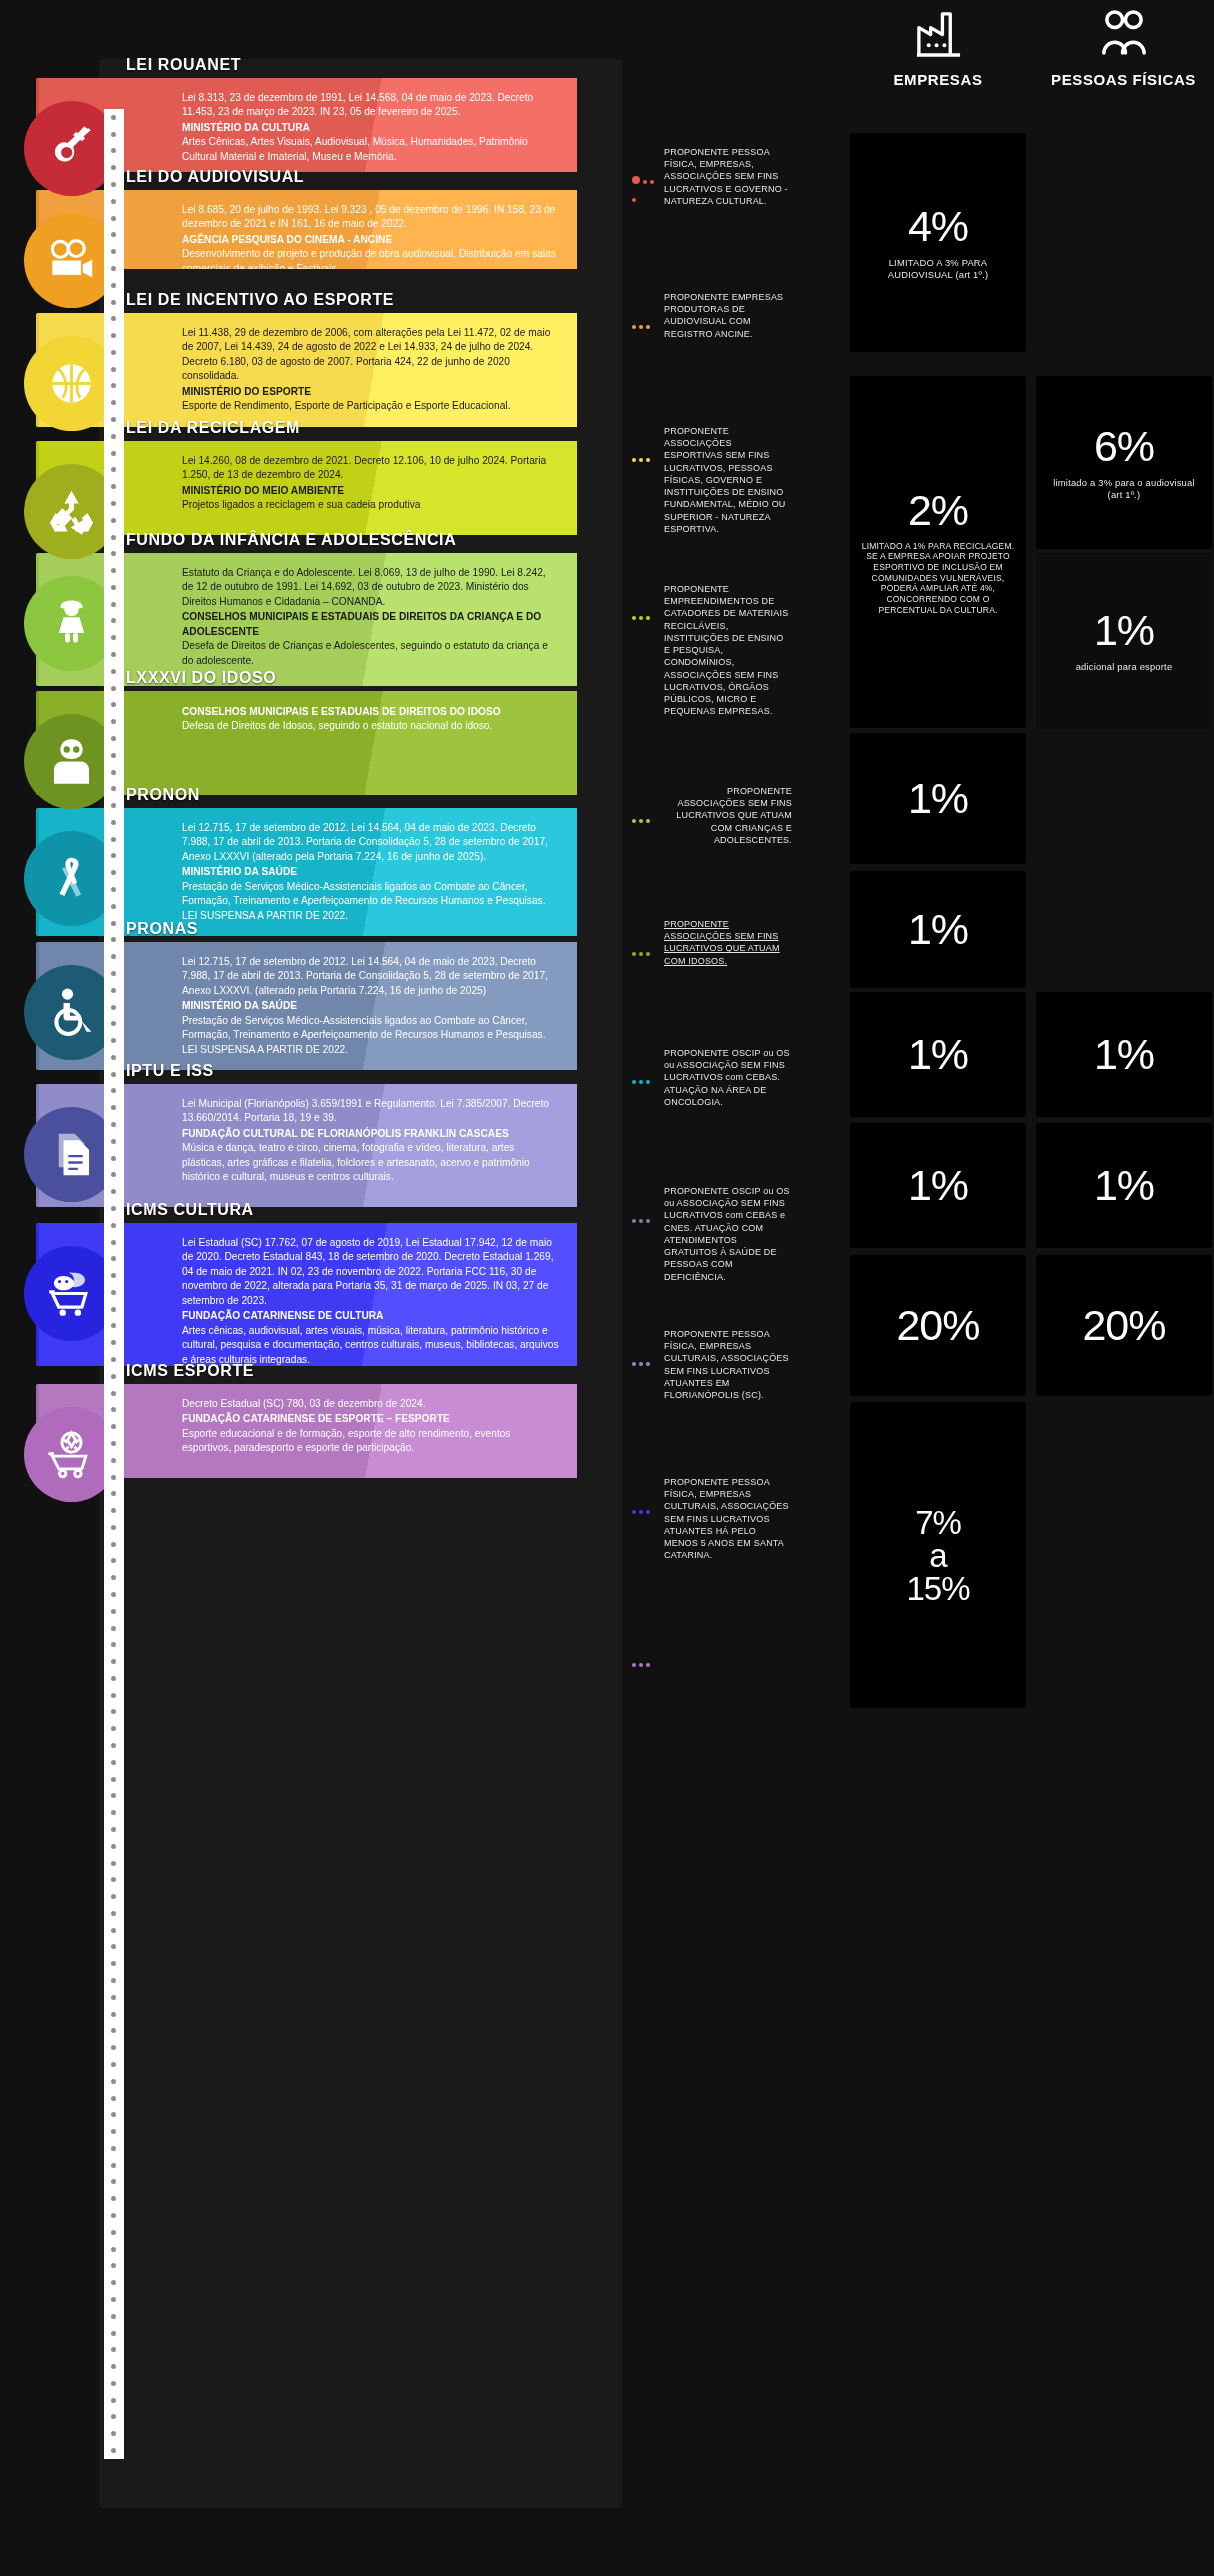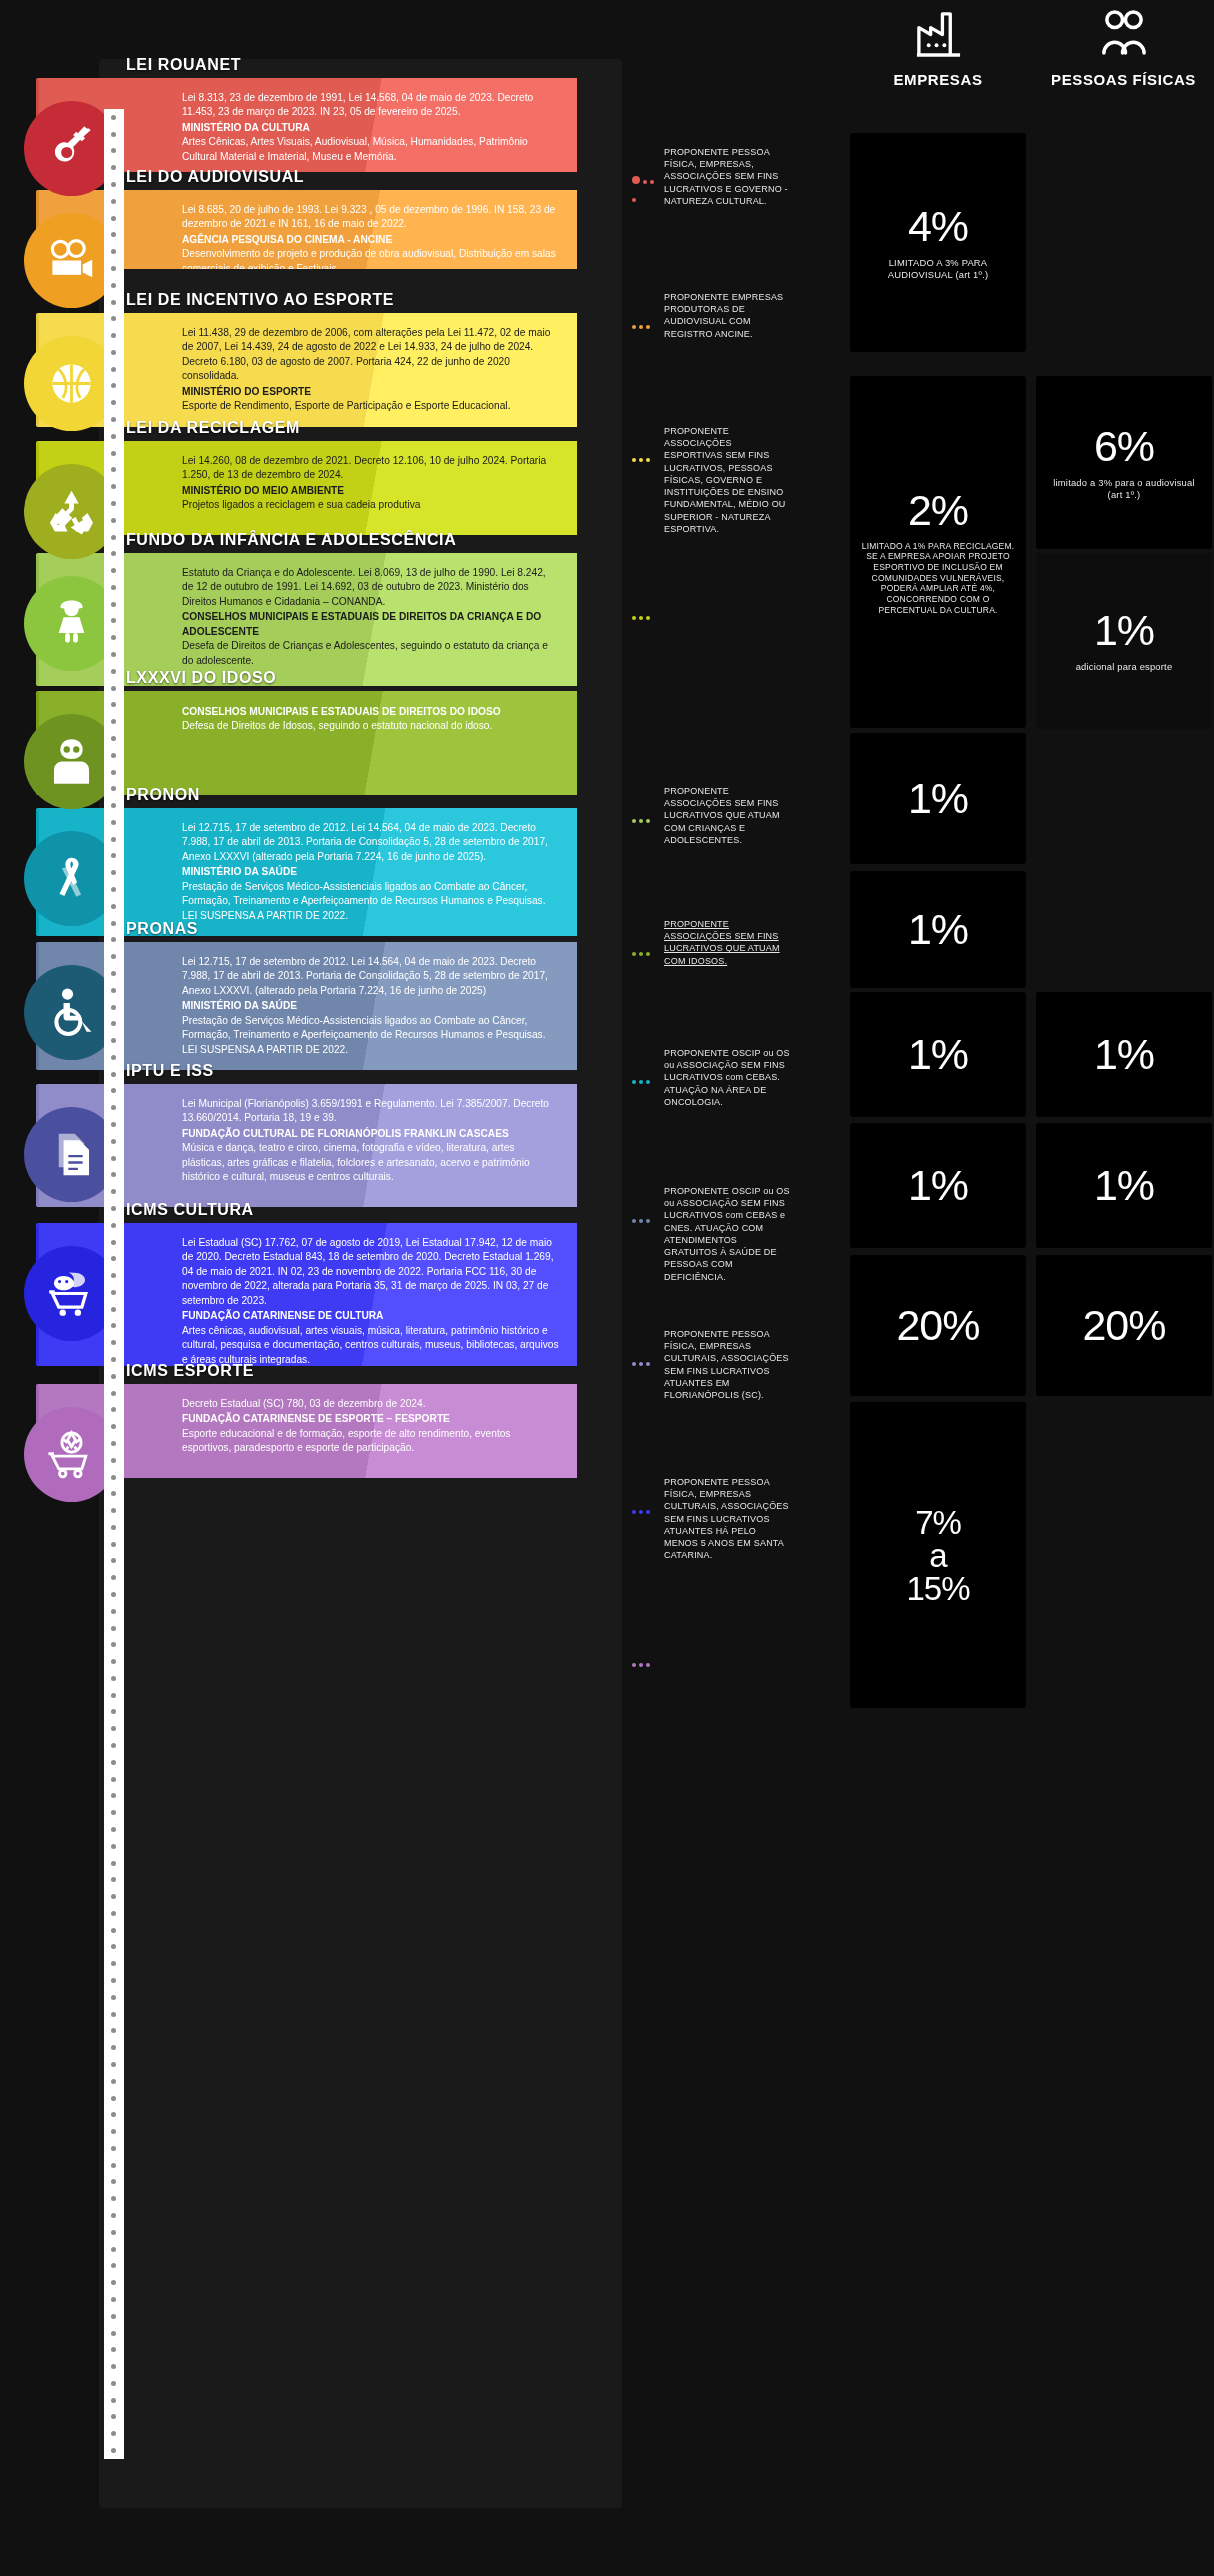--- a/index.html
+++ b/index.html
@@ -521,22 +521,23 @@
       </div>
     </div>
 
 <div class="dots" style="top: 170px;"><i class="big" style="background:#e05b52"></i><i style="background:#e05b52"></i><i style="background:#e05b52"></i><i style="background:#e05b52"></i></div>
     <div class="prop" style="top: 146px;">PROPONENTE PESSOA FÍSICA, EMPRESAS, ASSOCIAÇÕES SEM FINS LUCRATIVOS E GOVERNO - NATUREZA CULTURAL.</div>
     <div class="dots" style="top: 315px;"><i style="background:#f0a03c"></i><i style="background:#f0a03c"></i><i style="background:#f0a03c"></i></div>
     <div class="prop" style="top: 291px;">PROPONENTE EMPRESAS PRODUTORAS DE AUDIOVISUAL COM REGISTRO ANCINE.</div>
     <div class="dots" style="top: 448px;"><i style="background:#f5db4d"></i><i style="background:#f5db4d"></i><i style="background:#f5db4d"></i></div>
     <div class="prop" style="top: 425px;">PROPONENTE ASSOCIAÇÕES ESPORTIVAS SEM FINS LUCRATIVOS, PESSOAS FÍSICAS, GOVERNO E INSTITUIÇÕES DE ENSINO FUNDAMENTAL, MÉDIO OU SUPERIOR - NATUREZA ESPORTIVA.</div>
     <div class="dots" style="top: 606px;"><i style="background:#c3d116"></i><i style="background:#c3d116"></i><i style="background:#c3d116"></i></div>
+    <div class="prop" style="top: 583px;">PROPONENTE EMPREENDIMENTOS DE CATADORES DE MATERIAIS RECICLÁVEIS, INSTITUIÇÕES DE ENSINO E PESQUISA, CONDOMÍNIOS, ASSOCIAÇÕES SEM FINS LUCRATIVOS, ÓRGÃOS PÚBLICOS, MICRO E PEQUENAS EMPRESAS.</div>
     <div class="dots" style="top: 809px;"><i style="background:#a4cd5a"></i><i style="background:#a4cd5a"></i><i style="background:#a4cd5a"></i></div>
-    <div class="prop" style="top: 785px;">PROPONENTE ASSOCIAÇÕES SEM FINS LUCRATIVOS QUE ATUAM COM CRIANÇAS E ADOLESCENTES.</div>
+    <div class="prop" style="top: 785px; text-align: right;">PROPONENTE ASSOCIAÇÕES SEM FINS LUCRATIVOS QUE ATUAM COM CRIANÇAS E ADOLESCENTES.</div>
     <div class="dots" style="top: 942px;"><i style="background:#8ab02a"></i><i style="background:#8ab02a"></i><i style="background:#8ab02a"></i></div>
     <div class="prop" style="top: 918px; text-decoration: underline;">PROPONENTE ASSOCIAÇÕES SEM FINS LUCRATIVOS QUE ATUAM COM IDOSOS.</div>
     <div class="dots" style="top: 1070px;"><i style="background:#17b3c9"></i><i style="background:#17b3c9"></i><i style="background:#17b3c9"></i></div>
     <div class="prop" style="top: 1047px;">PROPONENTE OSCIP ou OS ou ASSOCIAÇÃO SEM FINS LUCRATIVOS com CEBAS. ATUAÇÃO NA ÁREA DE ONCOLOGIA.</div>
     <div class="dots" style="top: 1209px;"><i style="background:#7186ab"></i><i style="background:#7186ab"></i><i style="background:#7186ab"></i></div>
     <div class="prop" style="top: 1185px;">PROPONENTE OSCIP ou OS ou ASSOCIAÇÃO SEM FINS LUCRATIVOS com CEBAS e CNES. ATUAÇÃO COM ATENDIMENTOS GRATUITOS À SAÚDE DE PESSOAS COM DEFICIÊNCIA.</div>
     <div class="dots" style="top: 1352px;"><i style="background:#8f8cc9"></i><i style="background:#8f8cc9"></i><i style="background:#8f8cc9"></i></div>
     <div class="prop" style="top: 1328px;">PROPONENTE PESSOA FÍSICA, EMPRESAS CULTURAIS, ASSOCIAÇÕES SEM FINS LUCRATIVOS ATUANTES EM FLORIANÓPOLIS (SC).</div>
     <div class="dots" style="top: 1500px;"><i style="background:#3f3bf5"></i><i style="background:#3f3bf5"></i><i style="background:#3f3bf5"></i></div>
     <div class="prop" style="top: 1476px;">PROPONENTE PESSOA FÍSICA, EMPRESAS CULTURAIS, ASSOCIAÇÕES SEM FINS LUCRATIVOS ATUANTES HÁ PELO MENOS 5 ANOS EM SANTA CATARINA.</div>

